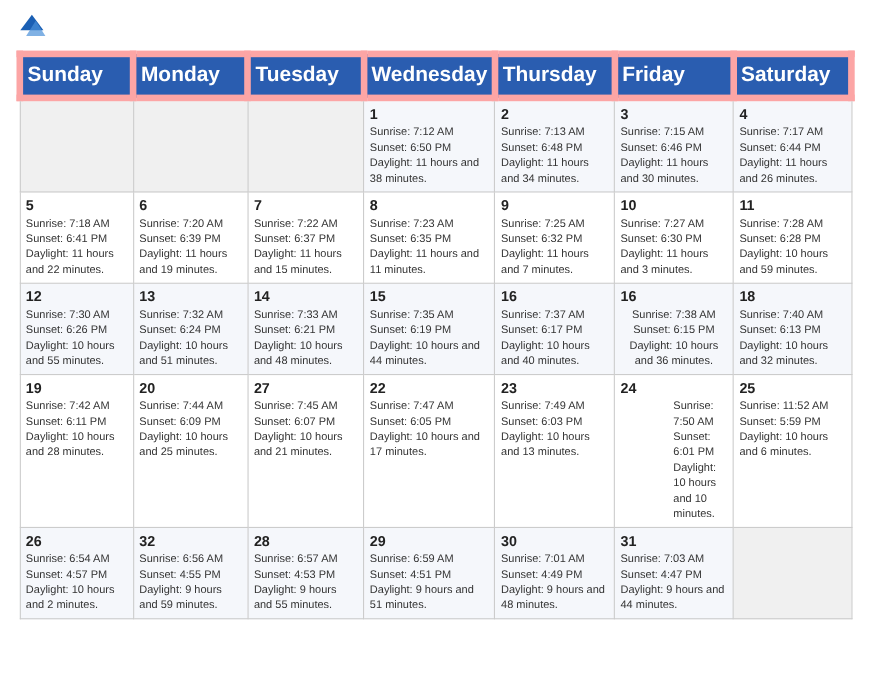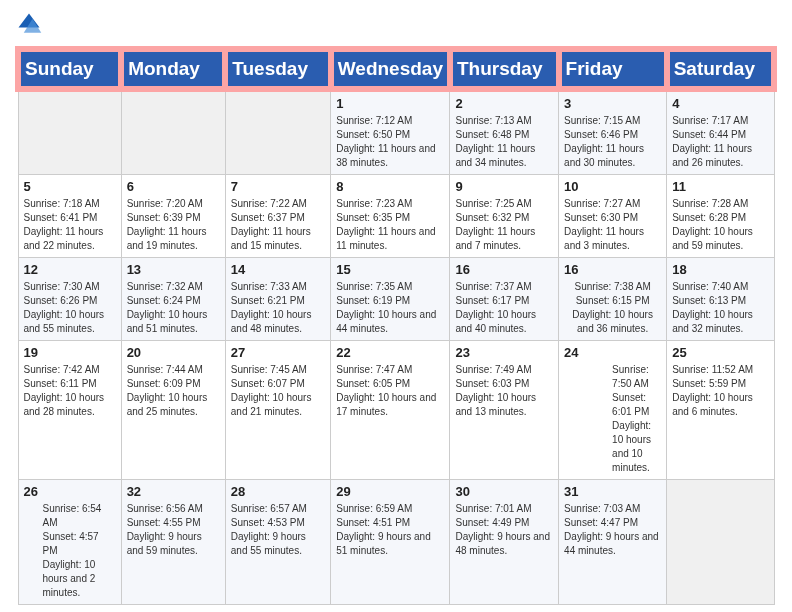--- a/index.html
+++ b/index.html
@@ -279,21 +279,21 @@
         <td>
           <div class="day-number">25</div>
           <div class="day-info" style="white-space: pre-line;">Sunrise: 11:52 AM
 Sunset: 5:59 PM
 Daylight: 10 hours and 6 minutes.</div>
         </td>
       </tr>
       <tr>
         <td>
           <div class="day-number">26</div>
-          <div class="day-info" style="white-space: pre-line; margin-left: 19px;">Sunrise: 6:54 AM
+          <div class="day-info" style="white-space: pre-line;">Sunrise: 6:54 AM
 Sunset: 4:57 PM
 Daylight: 10 hours and 2 minutes.</div>
         </td>
         <td>
           <div class="day-number">32</div>
           <div class="day-info" style="white-space: pre-line;">Sunrise: 6:56 AM
 Sunset: 4:55 PM
 Daylight: 9 hours and 59 minutes.</div>
         </td>
         <td>

